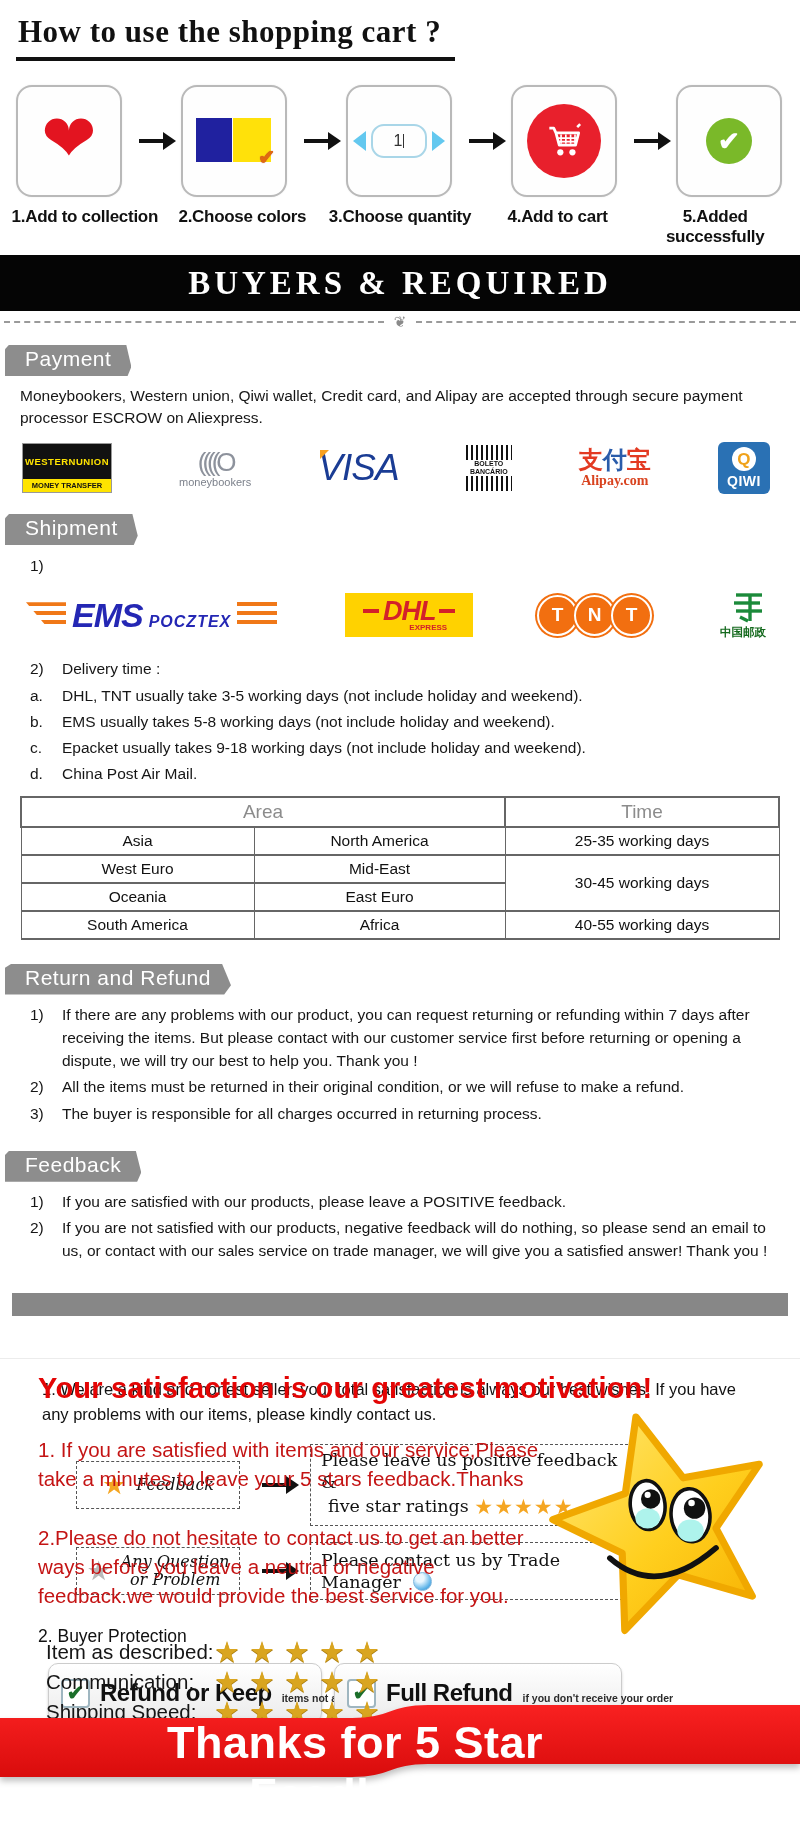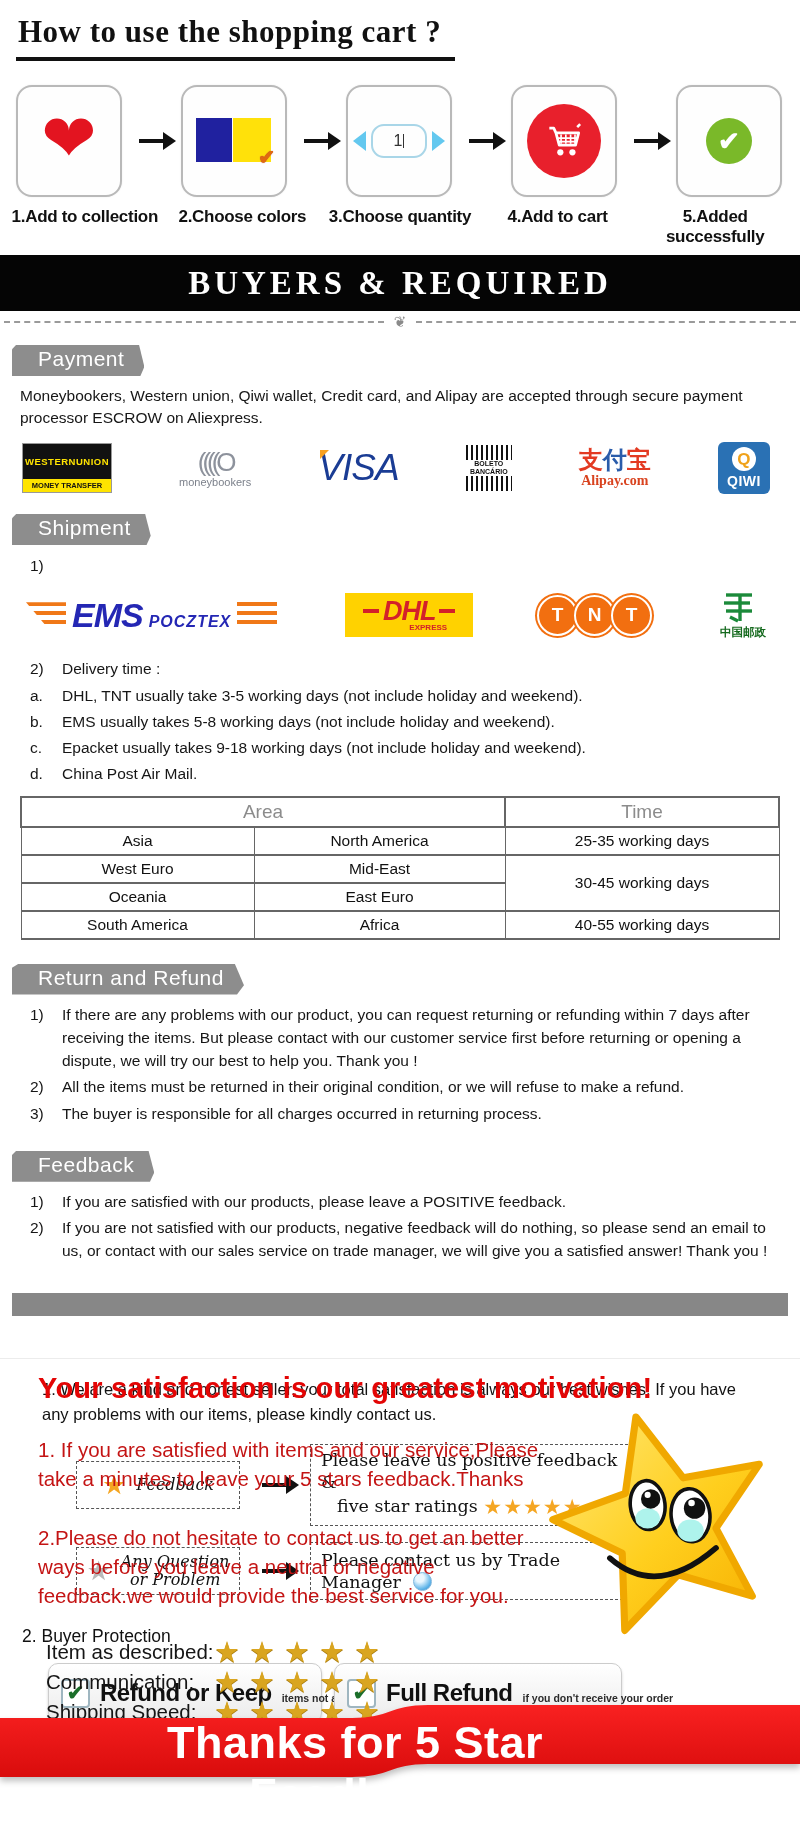--- a/index.html
+++ b/index.html
@@ -39,21 +39,21 @@
   .step-labels{display:flex;justify-content:space-between;margin:10px 6px 0 6px;}
   .step-labels span{flex:1;text-align:center;font-size:17px;font-weight:700;letter-spacing:-.3px;color:#111;}
   
   .banner{margin-top:8px;height:56px;background:#050505;display:flex;align-items:center;justify-content:center;}
   .banner span{color:#fff;font-family:"Liberation Serif",serif;font-size:33px;font-weight:700;letter-spacing:4px;}
   .orn-row{display:flex;align-items:center;margin:3px 4px 0 4px;}
   .orn-row .dashes{flex:1;border-top:2px dashed #9a9a9a;height:0;}
   .orn-row .orn{color:#8a8a8a;font-size:15px;padding:0 10px;line-height:1;}
   
   .badge{
-    display:inline-block;background:#8d8d8d;color:#fff;font-size:21px;padding:2px 20px 5px 26px;margin-left:12px;
+    display:inline-block;background:#8d8d8d;color:#fff;font-size:21px;padding:2px 20px 5px 20px;margin-left:5px;
     clip-path:polygon(0 14%,3% 0,96% 0,100% 70%,97% 100%,0 100%);letter-spacing:.5px;
   }
   .para{margin:9px 22px 0 20px;font-size:15.5px;line-height:1.42;color:#161616;}
   
   .paylogos{display:flex;align-items:center;justify-content:space-between;margin:13px 30px 0 22px;height:52px;}
   .wu{width:88px;height:48px;background:#ffe400;border:1px solid #999;display:flex;flex-direction:column;}
   .wu-top{flex:1;background:#111;color:#ffe400;display:flex;flex-direction:row;align-items:center;justify-content:center;
     font-size:9.5px;font-weight:700;line-height:1.05;letter-spacing:.5px;}
   .wu-bot{height:13px;display:flex;align-items:center;justify-content:center;font-size:7.5px;font-weight:700;color:#111;}
   .mb{display:flex;flex-direction:column;align-items:center;}
@@ -82,21 +82,21 @@
   .ems-main{font-size:34px;font-weight:800;font-style:italic;color:#2427b4;letter-spacing:-1px;line-height:1;}
   .ems-sub{font-size:16px;font-weight:700;font-style:italic;color:#2427b4;letter-spacing:1px;}
   .dhl{width:128px;height:44px;background:#ffd200;display:flex;flex-direction:column;align-items:center;justify-content:center;}
   .dhl-main{font-size:27px;font-weight:900;font-style:italic;color:#d3202a;letter-spacing:-1px;line-height:.9;position:relative;}
   .dhl-main::before,.dhl-main::after{content:"";position:absolute;top:10px;width:16px;height:4px;background:#d3202a;}
   .dhl-main::before{left:-20px;} .dhl-main::after{right:-20px;}
   .dhl-sub{font-size:8px;font-weight:700;color:#d3202a;align-self:flex-end;margin-right:26px;}
   .tnt{display:flex;}
   .tnt span{width:37px;height:37px;border-radius:50%;background:#f26f10;border:2px solid #fff;box-shadow:0 0 0 2px #f26f10;
     color:#fff;font-weight:800;font-size:19px;display:flex;align-items:center;justify-content:center;margin-left:-4px;}
-  .cnpost{display:flex;flex-direction:column;align-items:flex-start;}
+  .cnpost{display:flex;flex-direction:column;align-items:flex-end;}
   .cnpost-label{font-size:11.5px;color:#14691d;font-weight:700;margin-top:1px;}
   
   .dtable{border-collapse:collapse;margin:10px 0 0 20px;width:760px;}
   .dtable th{border:2px solid #666;font-size:19px;font-weight:400;color:#8c8c8c;height:26px;}
   .dtable td{border:1px solid #666;border-bottom:2px solid #666;font-size:15.5px;color:#111;text-align:center;height:24px;}
   
   .list{margin-top:8px;}
   .list .numline{margin-top:3px;margin-right:14px;}
   
   .graybar{margin:30px 12px 0 12px;height:23px;background:#878787;}
@@ -107,21 +107,21 @@
   .dash-box{border:1.5px dashed #555;display:flex;align-items:center;justify-content:center;}
   .sat-left{width:162px;height:46px;gap:10px;}
   .star-big{font-size:27px;color:#f5a623;line-height:1;}
   .star-big.gray{color:#b9b9b9;}
   .script{font-family:"DejaVu Serif",serif;font-style:italic;font-size:16px;color:#111;line-height:1.15;text-align:center;}
   .sat-right{width:306px;min-height:48px;flex-direction:column;padding:4px 10px;align-items:flex-start;}
   .sat-right .line{font-family:"DejaVu Serif",serif;font-size:17.5px;color:#111;line-height:1.3;}
   .inline-stars{color:#f5a623;font-size:21px;letter-spacing:1px;vertical-align:-2px;}
   .tm-icon{display:inline-block;width:17px;height:17px;border-radius:50%;vertical-align:-3px;margin-left:6px;
     background:radial-gradient(circle at 35% 30%,#eaf7ff 0 25%,#5ab2e8 70%,#2f7fc4);border:1px solid #7fb6dd;}
-  .bp-title{margin:26px 0 0 22px;font-size:17.5px;color:#111;}
+  .bp-title{margin:26px 0 0 38px;font-size:17.5px;color:#111;}
   .bp-row{display:flex;gap:12px;margin:16px 0 0 48px;}
   .bp-box{height:58px;border:1px solid #ccc;border-radius:10px;background:linear-gradient(#ffffff,#ebebeb);
     box-shadow:0 2px 3px rgba(0,0,0,.18);display:flex;align-items:center;padding:0 12px;gap:10px;}
   .bp-check{width:25px;height:25px;background:#fff;border:2px solid #9fb6c0;border-radius:4px;flex:none;
     display:flex;align-items:center;justify-content:center;color:#1b6e2a;font-size:21px;font-weight:700;}
   .bp-main{font-size:24px;font-weight:700;letter-spacing:-.5px;color:#101010;white-space:nowrap;}
   .bp-sub{font-size:10.5px;font-weight:700;color:#2b2b2b;align-self:center;margin-top:10px;white-space:nowrap;}
   
   .motivation{position:absolute;left:0;top:1372px;width:800px;}
   .mot-headline{margin-left:38px;font-size:29px;font-weight:700;color:#e30505;letter-spacing:.2px;}
@@ -361,21 +361,21 @@
   <div class="sat-intro">1. We are a kind and honest seller, your total satisfaction is always our best wishes. If you have any problems with our items, please kindly contact us.</div>
 
   <div class="sat-row">
     <div class="dash-box sat-left">
       <span class="star-big">★</span>
       <span class="script">Feedback</span>
     </div>
     <span class="arrow"></span>
     <div class="dash-box sat-right">
       <span class="line">Please leave us positive feedback &amp;</span>
-      <span class="line" style="margin-left:16px;">
+      <span class="line" style="margin-left:7px;">
         <span>five star ratings</span>
         <span class="inline-stars">★★★★★</span>
       </span>
     </div>
   </div>
 
   <div class="sat-row">
     <div class="dash-box sat-left">
       <span class="star-big gray">★</span>
       <span class="script">

